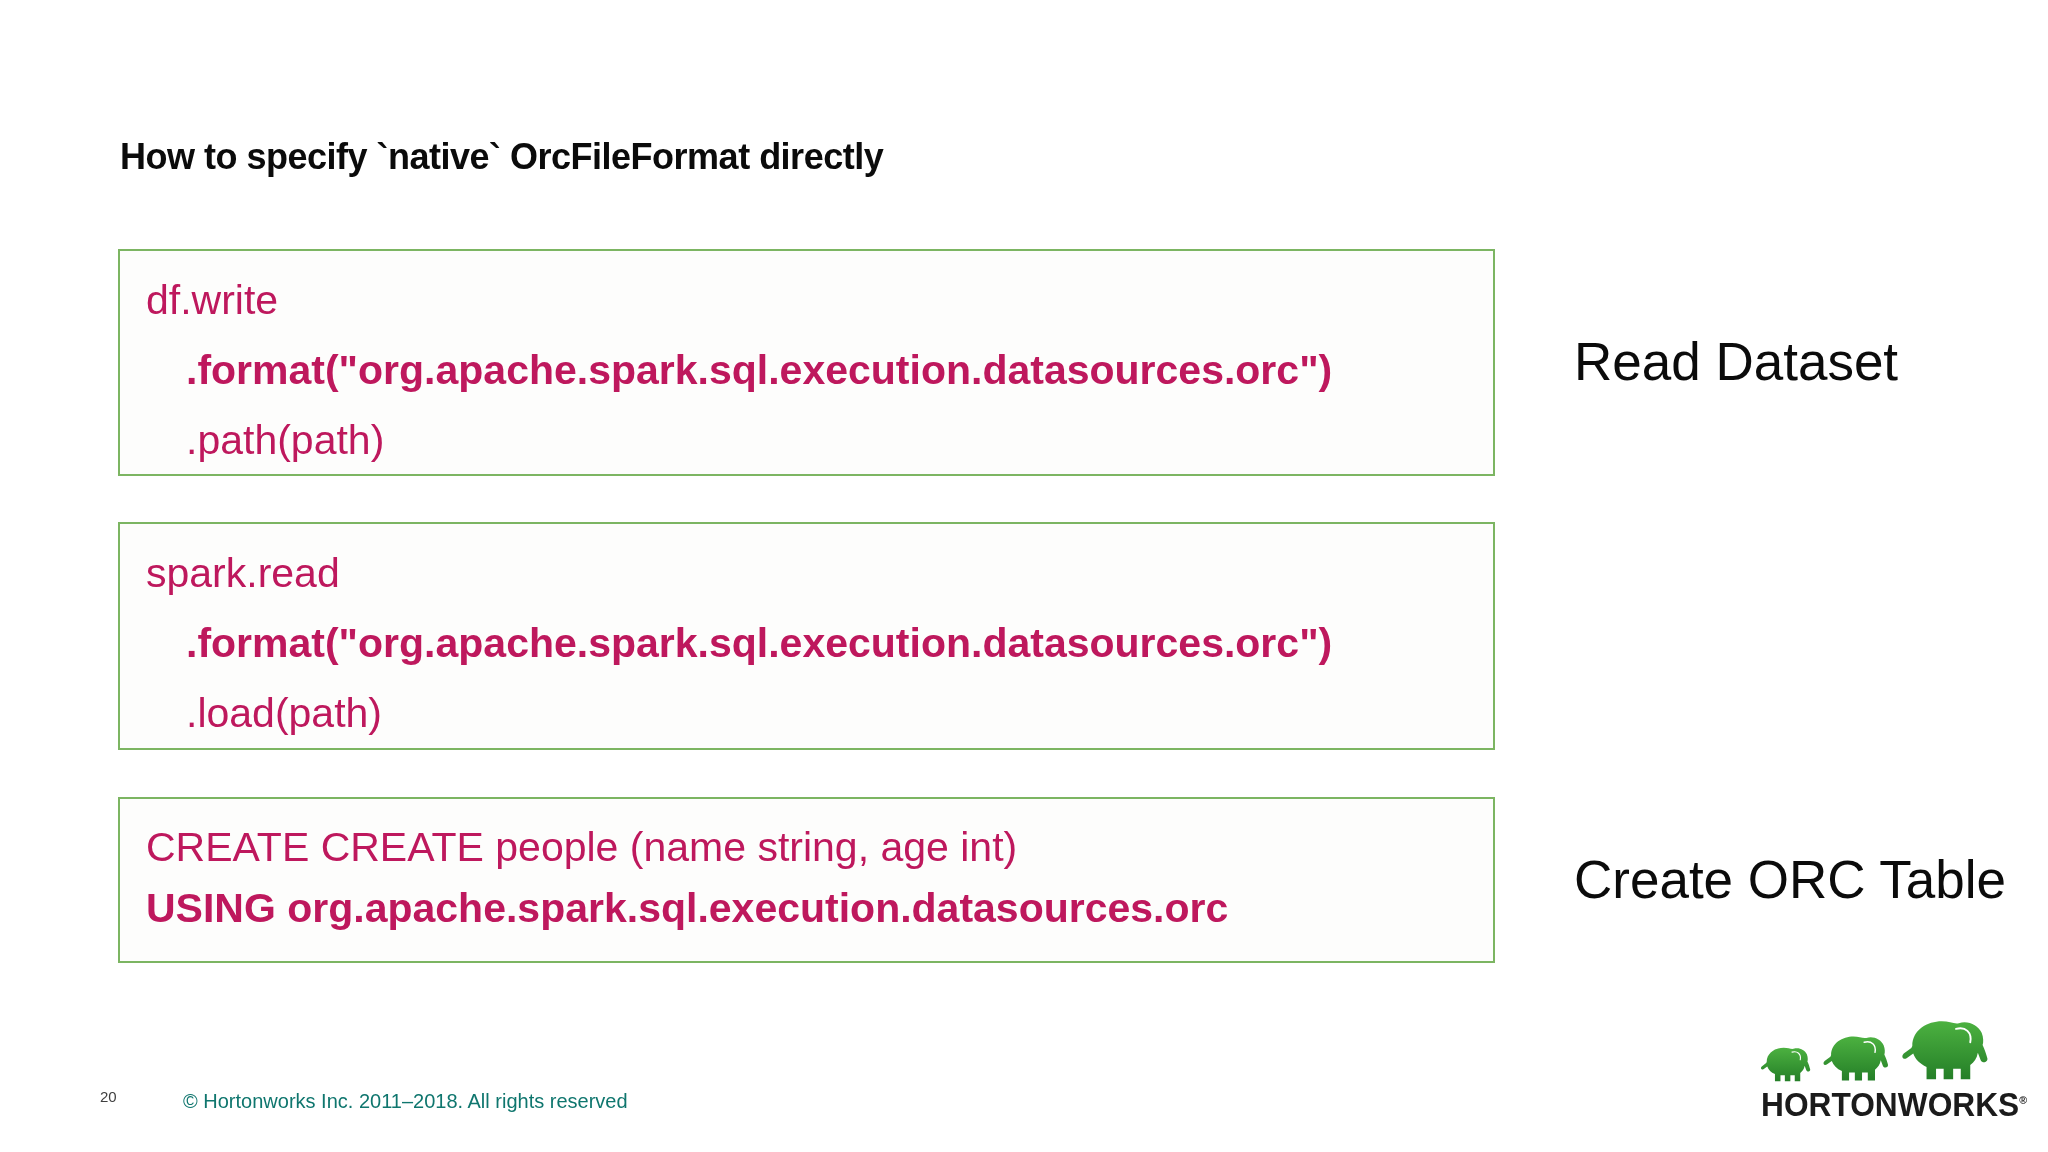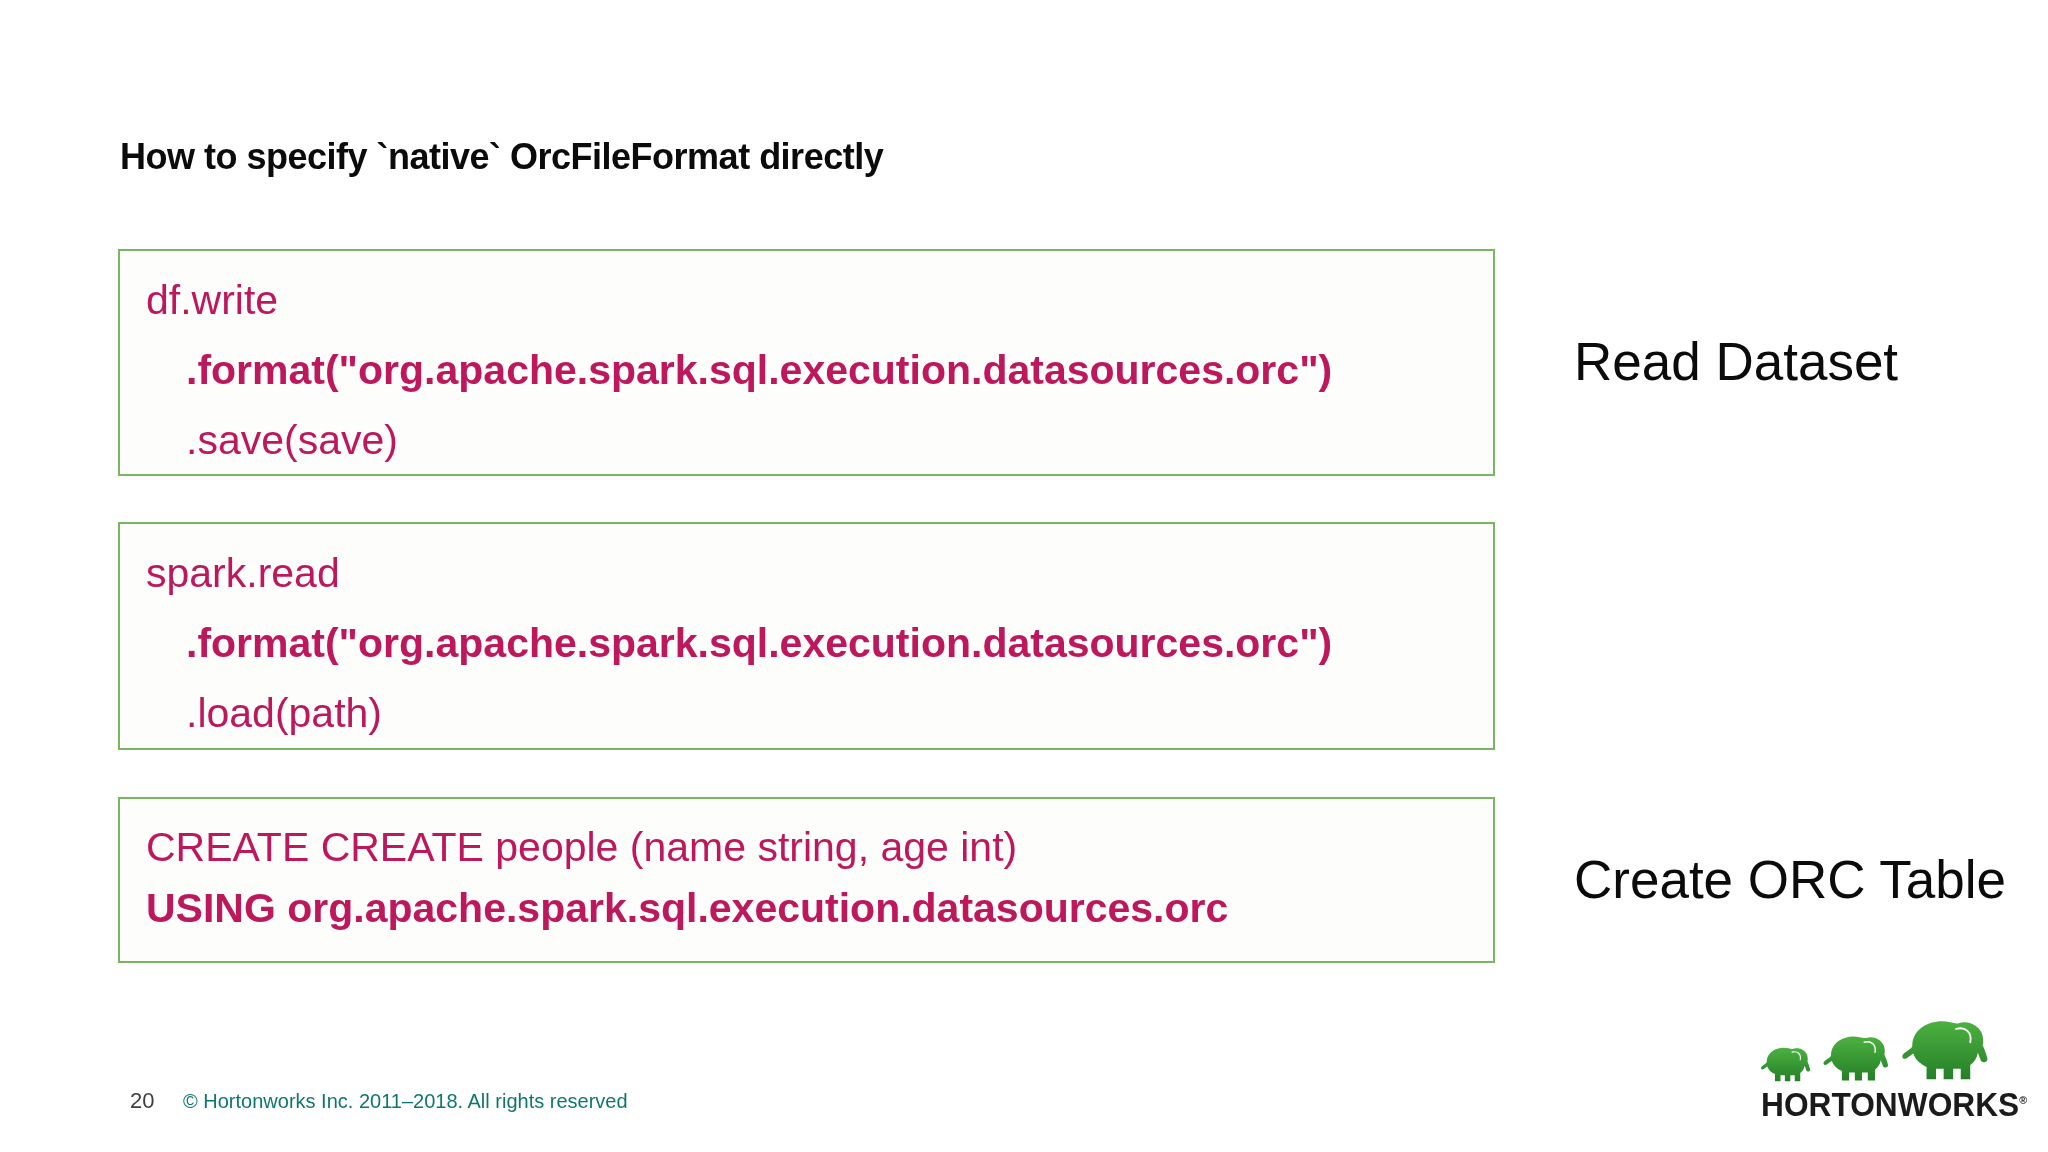--- a/index.html
+++ b/index.html
@@ -56,24 +56,24 @@
   .footer {
     position: absolute;
     top: 1088px;
     left: 0;
     width: 100%;
     font-size: 20px;
     color: #595959;
   }
   .page-number {
     position: absolute;
-    left: 130px;
+    left: 100px;
     top: 0;
     color: #3f3f3f;
-    font-size: 22px;
+    font-size: 15px;
   }
   .copyright {
     position: absolute;
     left: 183px;
     top: 2px;
     color: #0f766e;
   }
   .logo {
     position: absolute;
     left: 1756px;
@@ -100,21 +100,21 @@
 </head>
 <body>
 
 <div id="slide">
 
   <h1 class="slide-title">How to specify `native` OrcFileFormat directly</h1>
 
   <div class="code-box" id="box-1">
     <div class="code-line">df.write</div>
     <div class="code-line indent b">.format("org.apache.spark.sql.execution.datasources.orc")</div>
-    <div class="code-line indent">.save(save)</div>
+    <div class="code-line indent">.path(path)</div>
   </div>
   <div class="side-label" id="label-1">Read Dataset</div>
 
   <div class="code-box" id="box-2">
     <div class="code-line">spark.read</div>
     <div class="code-line indent b">.format("org.apache.spark.sql.execution.datasources.orc")</div>
     <div class="code-line indent">.load(path)</div>
   </div>
 
   <div class="code-box" id="box-3">

